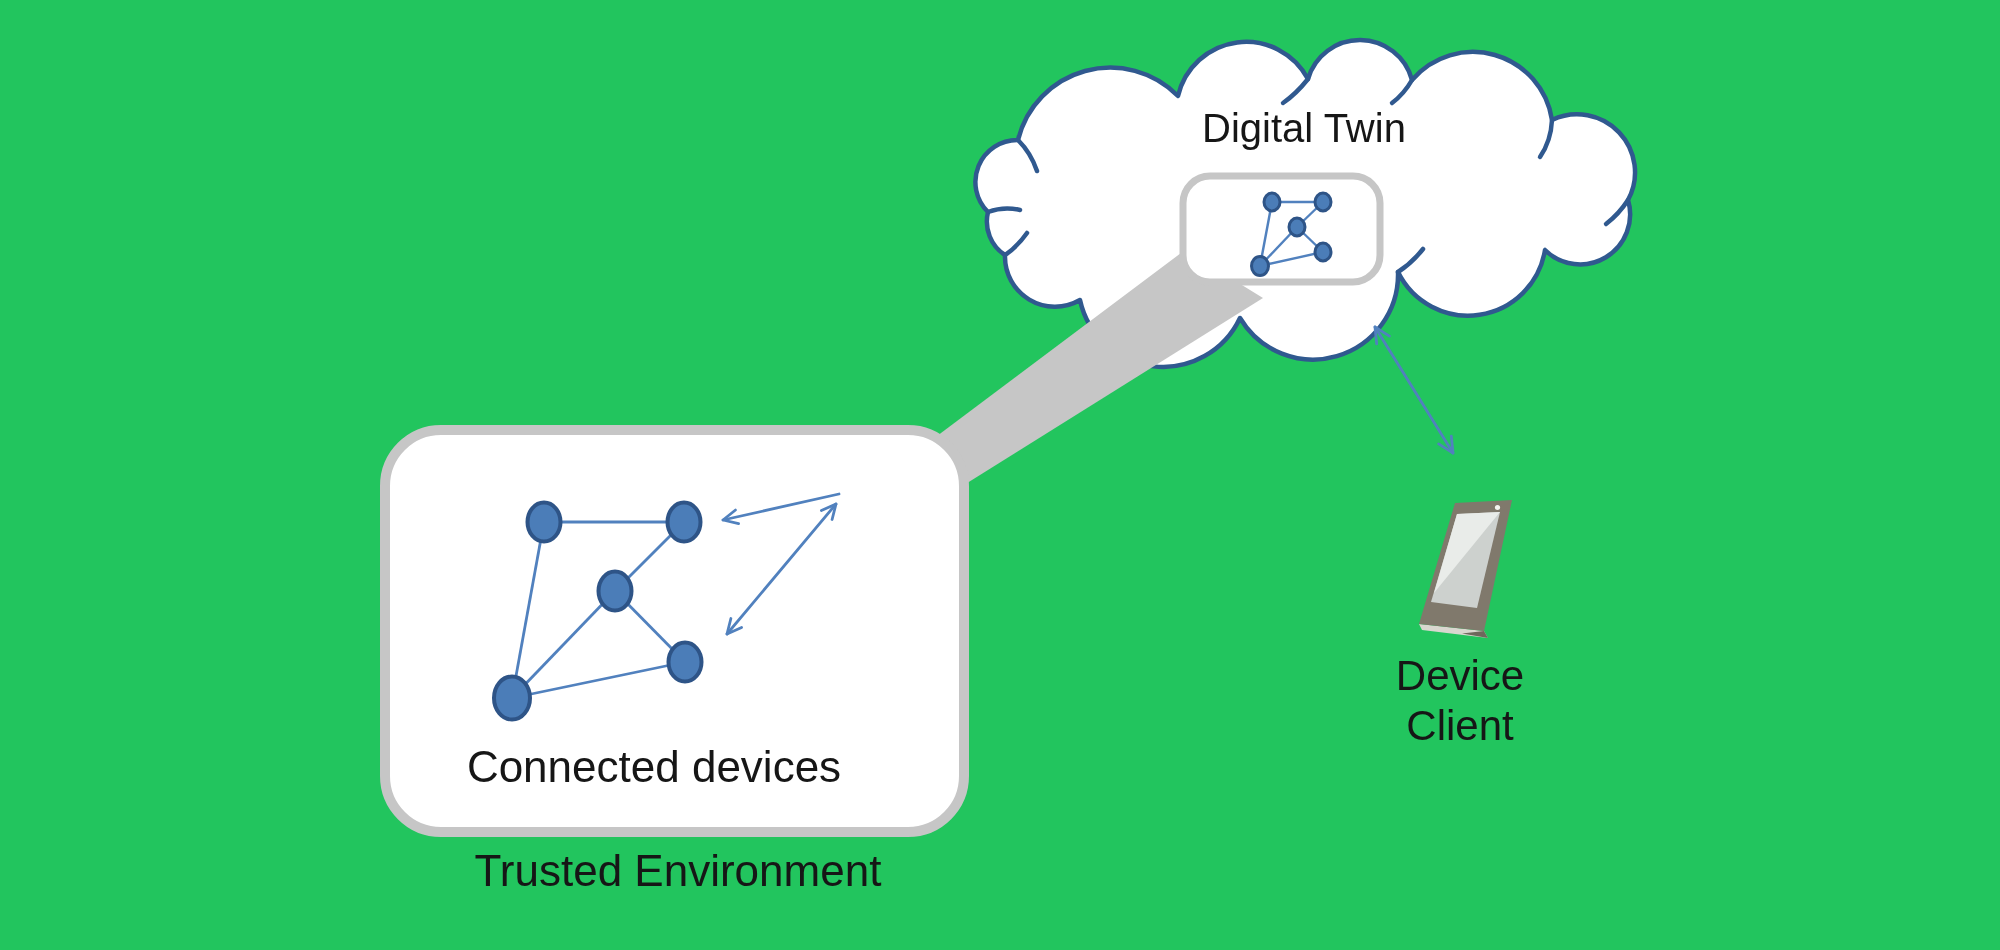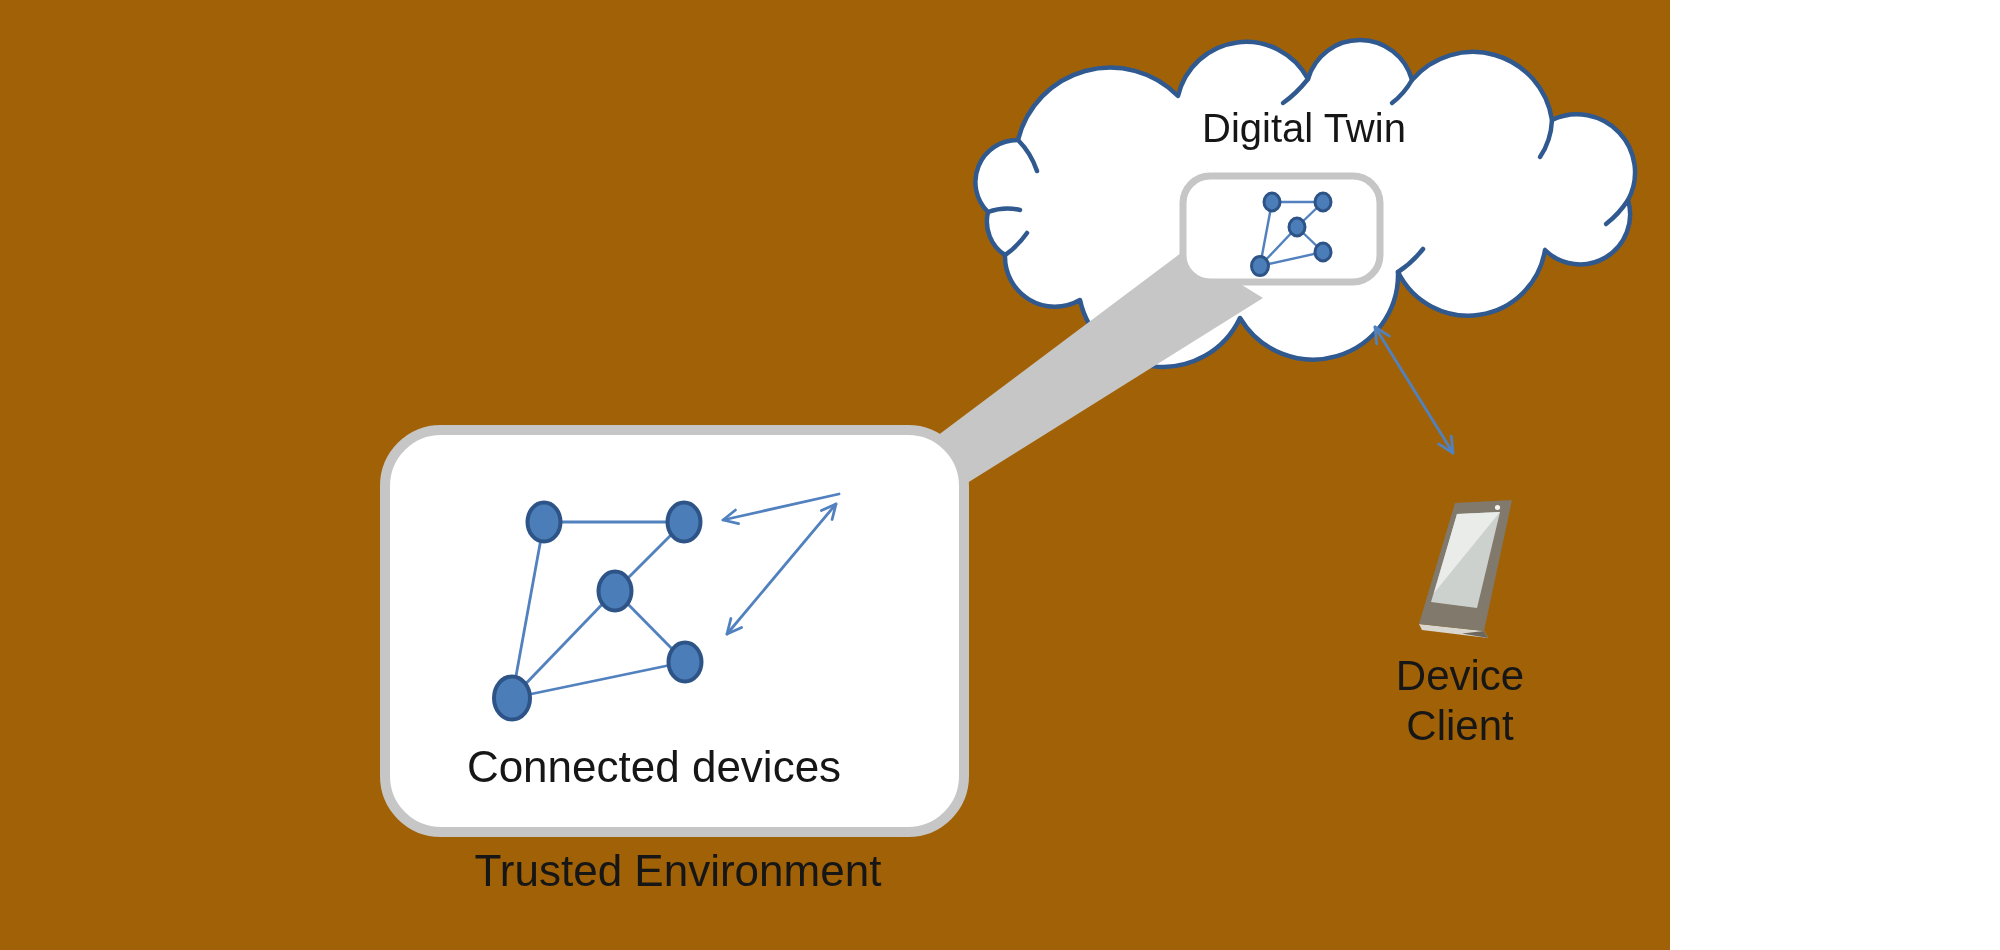--- a/index.html
+++ b/index.html
@@ -3,23 +3,23 @@
 <meta charset="utf-8">
 <title>Diagram</title>
 <style>
   html, body {
     margin: 0;
     padding: 0;
     background: #ffffff;
   }
   .stage {
     position: relative;
-    width: 1670px;
+    width: 2000px;
     height: 950px;
-    background: #a16207;
+    background: #22c55e;
     overflow: hidden;
   }
   svg {
     display: block;
     width: 2000px;
     height: 950px;
   }
   text {
     font-family: "Liberation Sans", "DejaVu Sans", sans-serif;
     font-weight: 400;

